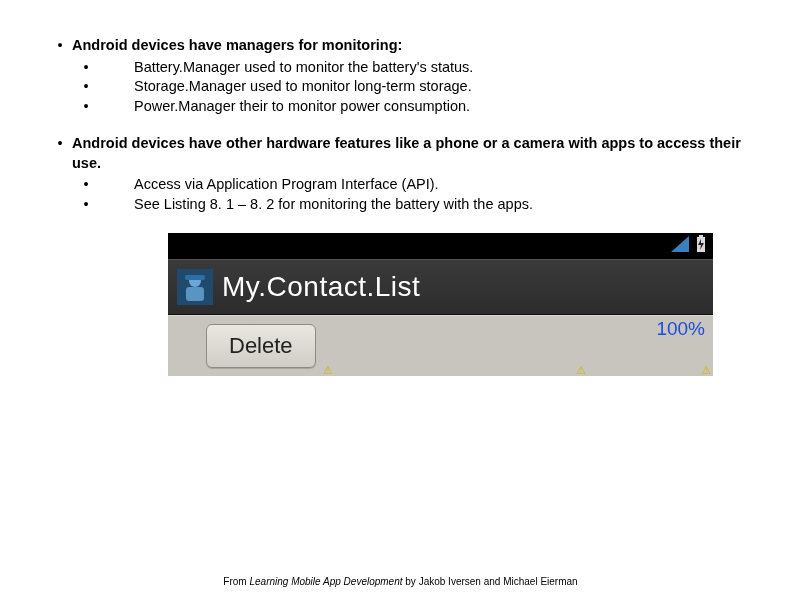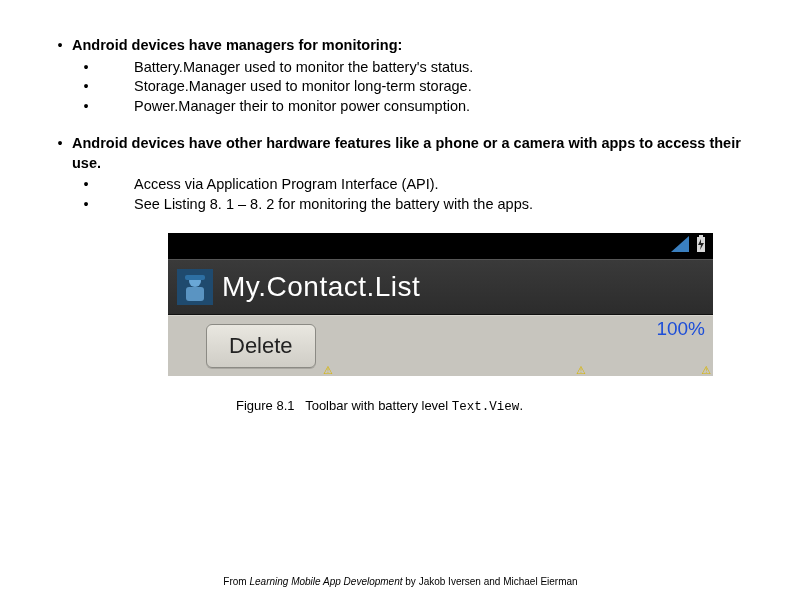--- a/index.html
+++ b/index.html
@@ -232,25 +232,20 @@
       <div class="toolbar">
         <div class="toolbar-btn">Delete</div>
         <div class="battery-pct">100%</div>
         <span class="warn w1">⚠</span>
         <span class="warn w2">⚠</span>
         <span class="warn w3">⚠</span>
       </div>
 
     </div>
 
-    <div class="caption">
-      <span>Figure 8.1</span>&nbsp;&nbsp;
-      <span>Toolbar with battery level</span>
-      <span class="mono">Text.View</span><span>.</span>
-    </div>
   </div>
 
   <div class="footer">
     <div>
       <span>From </span><span class="ital">Learning Mobile App Development</span><span> by Jakob Iversen and Michael Eierman</span>
     </div>
   </div>
 
 </div>
 

